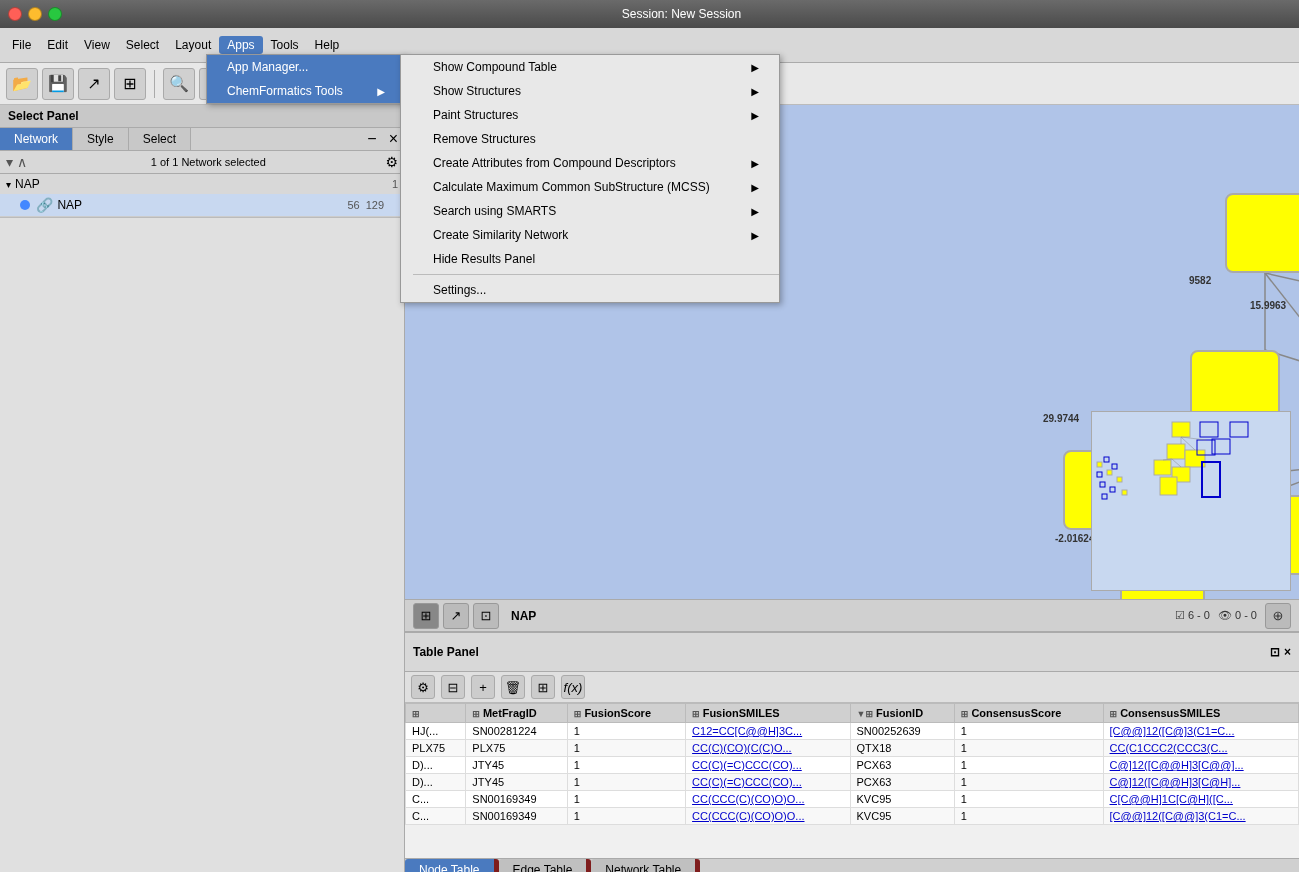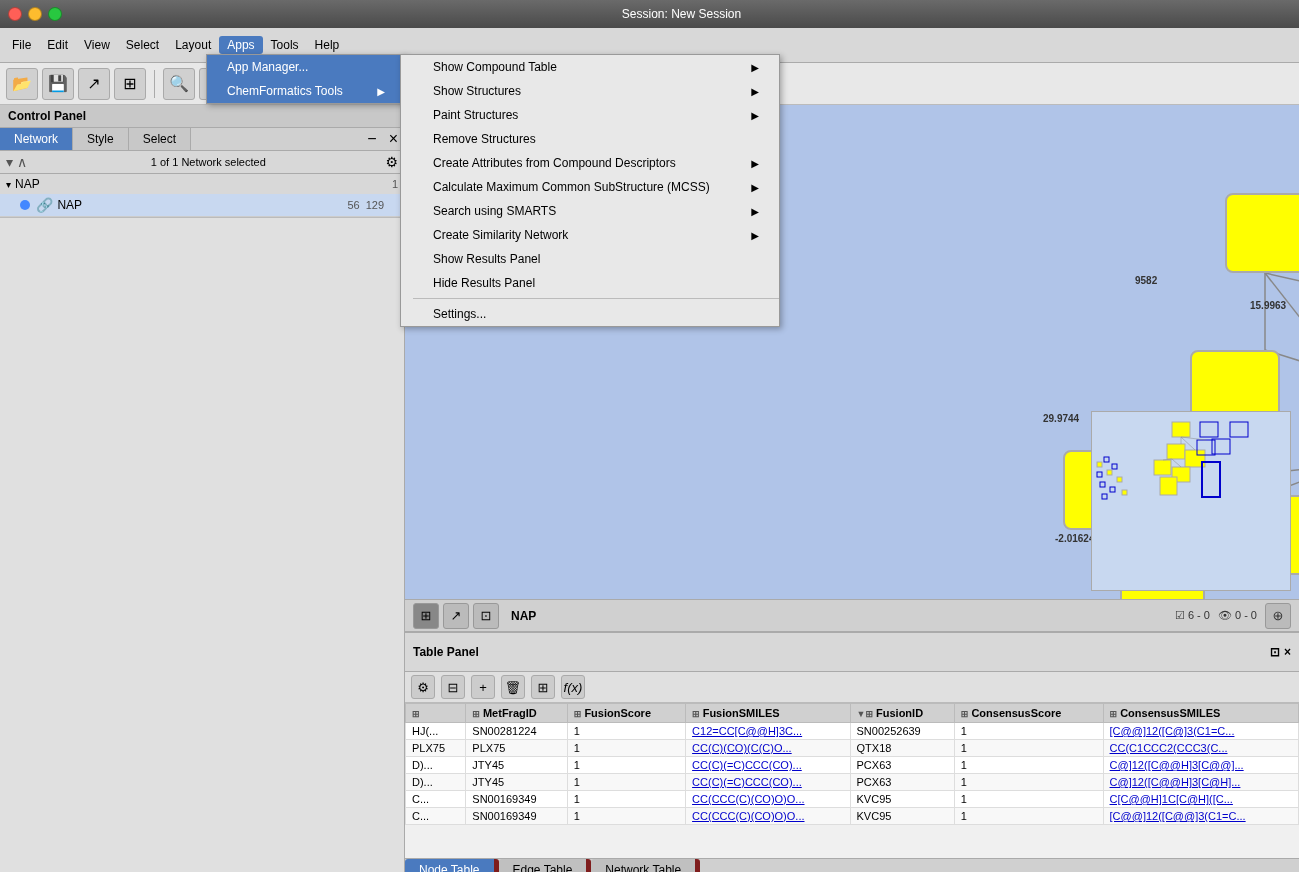--- a/index.html
+++ b/index.html
@@ -367,21 +367,21 @@
   <div class="toolbar-btn" title="Export">📄</div>
   <div class="toolbar-btn" title="Home">🏠</div>
   <div class="toolbar-btn" title="Select">✓</div>
   <div class="toolbar-btn" title="Eye">👁</div>
   <input type="text" id="search-box" placeholder="Enter search term..." style="">
 </div>
 
 <div id="main">
 
   <div id="left-panel">
-    <div id="control-panel-header">Control Panel</div>
+    <div id="control-panel-header">Select Panel</div>
     <div id="panel-tabs">
       <div class="panel-tab active">Network</div>
       <div class="panel-tab">Style</div>
       <div class="panel-tab">Select</div>
       <div style="flex:1; background:#d0d0d0;"></div>
       <div style="padding:2px 6px; cursor:pointer; font-size:16px;">−</div>
       <div style="padding:2px 6px; cursor:pointer; font-size:16px;">×</div>
     </div>
     <div id="network-bar">
       <div class="network-bar-arrows">▾ ∧</div>
@@ -428,21 +428,21 @@
         <line x1="860" y1="245" x2="940" y2="270" stroke="#888" stroke-width="1.5"></line>
       </svg>
 
       <div class="node" style="left:820px;top:88px;width:90px;height:80px;"></div>
       <div class="node" style="left:785px;top:245px;width:90px;height:80px;"></div>
 
       <div class="node" style="left:658px;top:345px;width:85px;height:80px;"></div>
       <div class="node" style="left:835px;top:390px;width:90px;height:80px;"></div>
       <div class="node" style="left:715px;top:430px;width:85px;height:100px;"></div>
 
-      <span class="node-label" style="left:730px;top:170px;">9582</span>
+      <span class="node-label" style="left:784px;top:170px;">9582</span>
       <span class="node-label" style="left:845px;top:195px;">15.9963</span>
 
       <span class="node-label" style="left:638px;top:308px;">29.9744</span>
       <span class="node-label" style="left:718px;top:382px;">15.9963</span>
       <span class="node-label" style="left:798px;top:358px;">43.9876</span>
       <span class="node-label" style="left:828px;top:372px;">18.0125</span>
 
       <span class="node-label" style="left:788px;top:402px;">41.9213</span>
       <span class="node-label" style="left:798px;top:432px;">0</span>
       <span class="node-label" style="left:650px;top:428px;">-2.01624</span>
@@ -602,17 +602,16 @@
 
 <div id="cheminf-menu">
   <div class="menu-entry has-sub">Show Compound Table</div>
   <div class="menu-entry has-sub">Show Structures</div>
   <div class="menu-entry has-sub">Paint Structures</div>
   <div class="menu-entry">Remove Structures</div>
   <div class="menu-entry has-sub">Create Attributes from Compound Descriptors</div>
   <div class="menu-entry has-sub">Calculate Maximum Common SubStructure (MCSS)</div>
   <div class="menu-entry has-sub">Search using SMARTS</div>
   <div class="menu-entry has-sub">Create Similarity Network</div>
-  <div class="menu-entry">Show Results Panel</div>
   <div class="menu-entry">Hide Results Panel</div>
   <div class="menu-separator"></div>
   <div class="menu-entry">Settings...</div>
 </div>
 
 </body></html>

